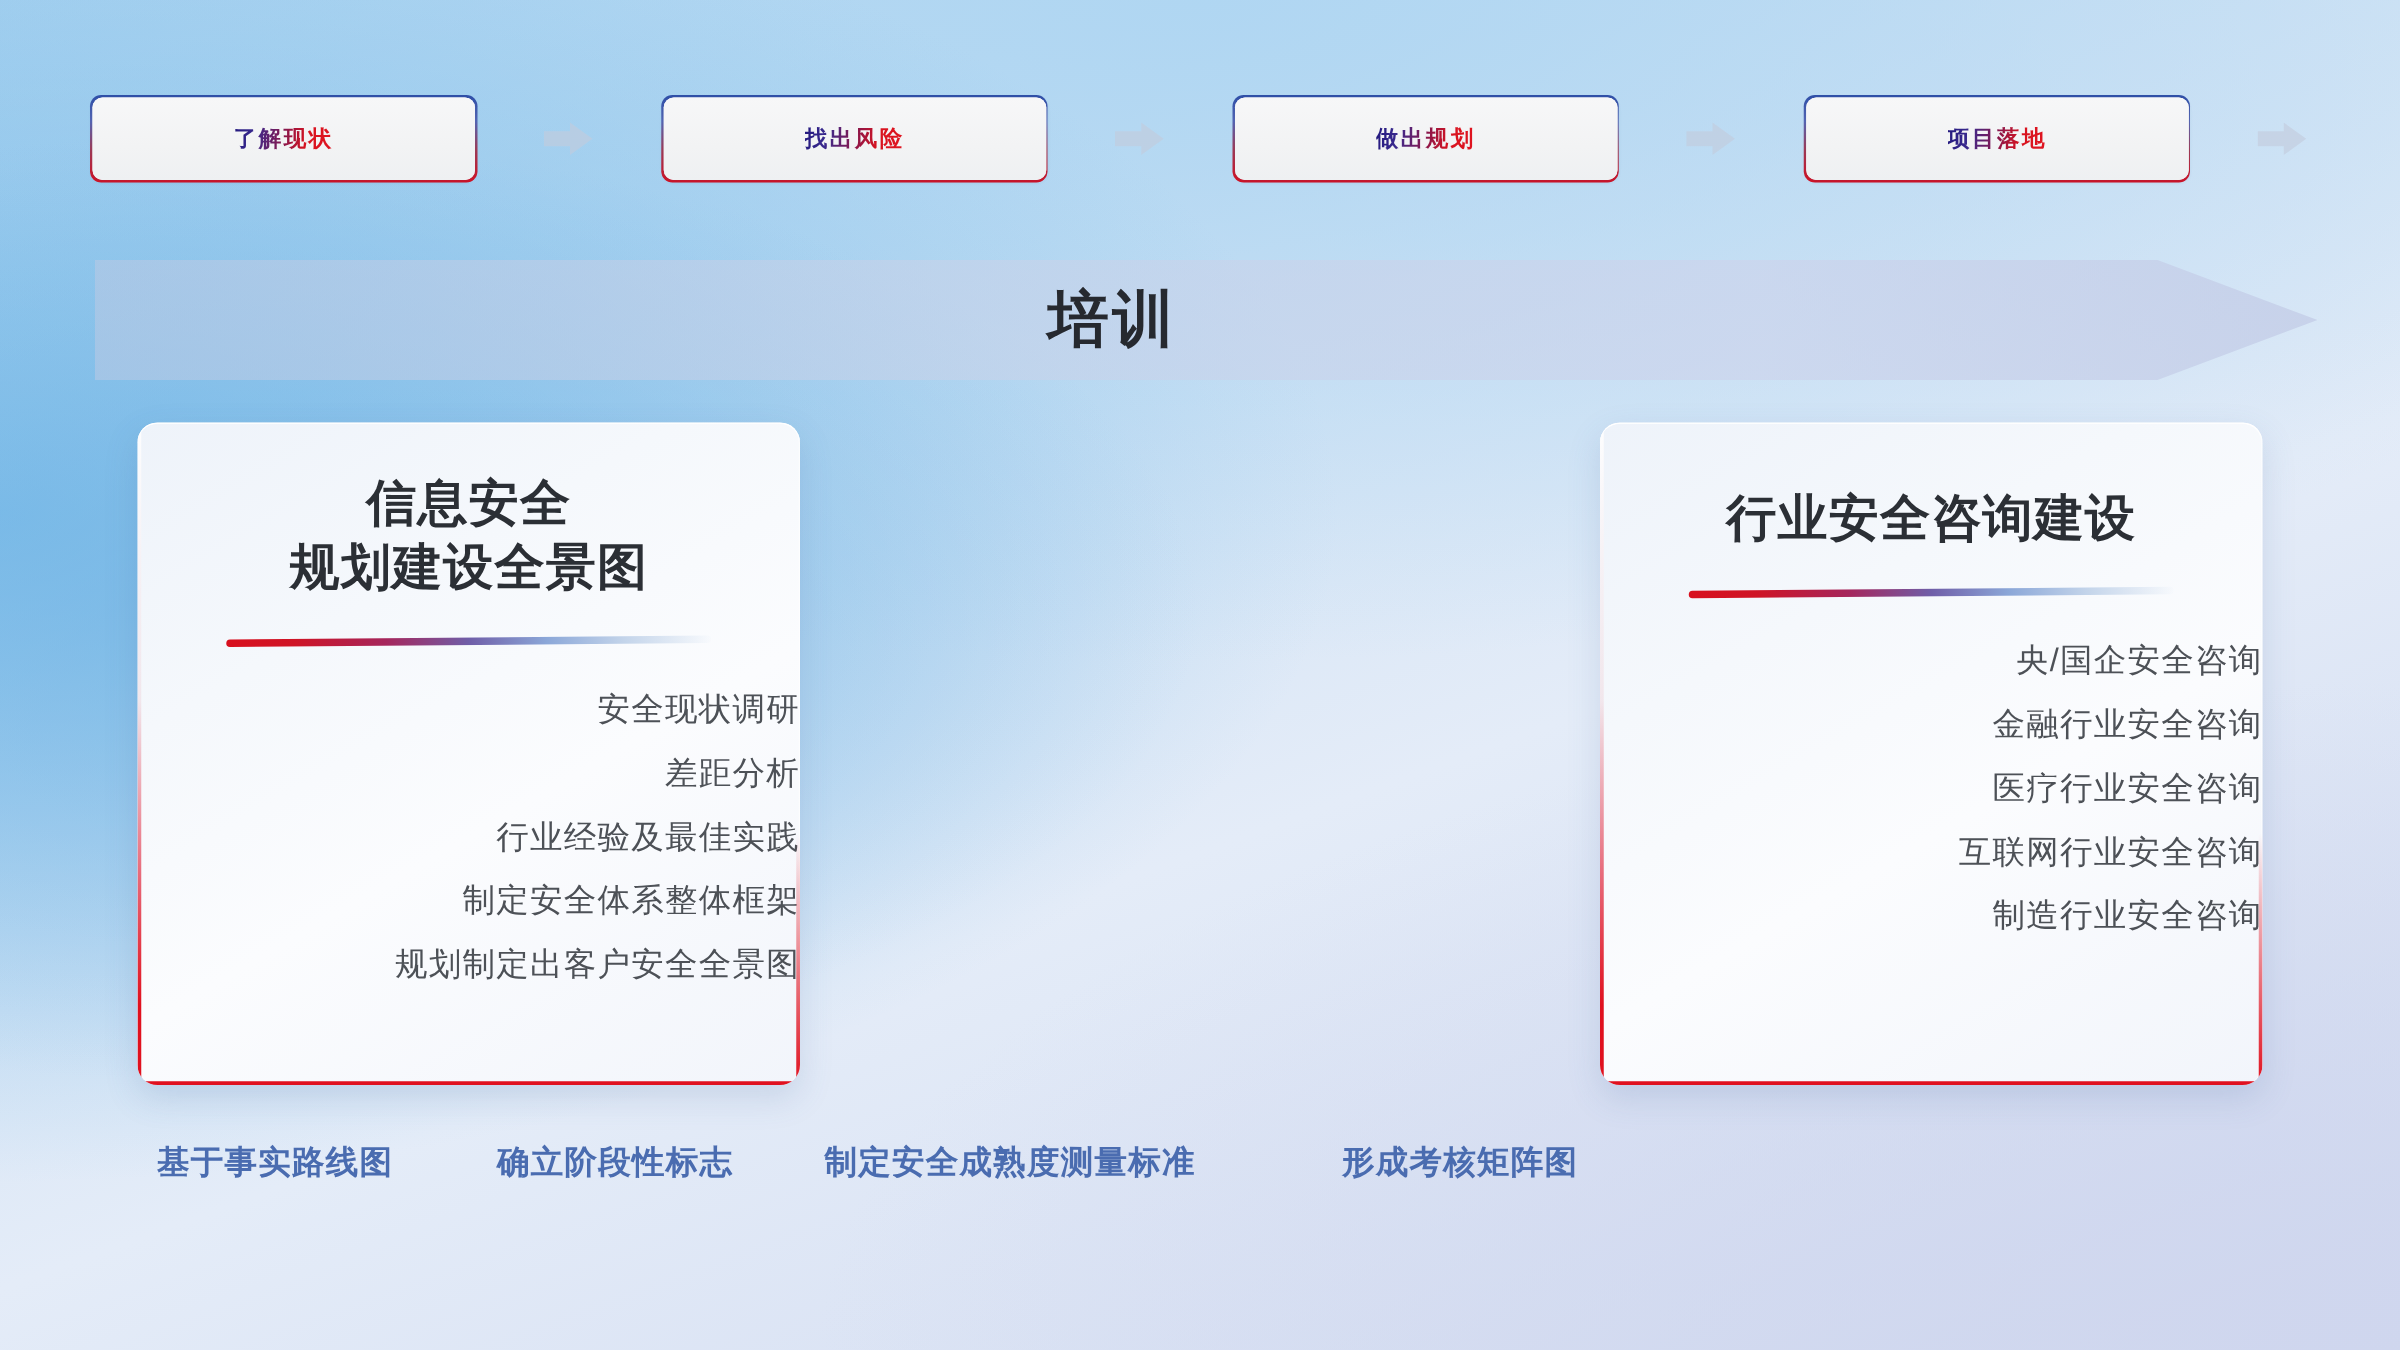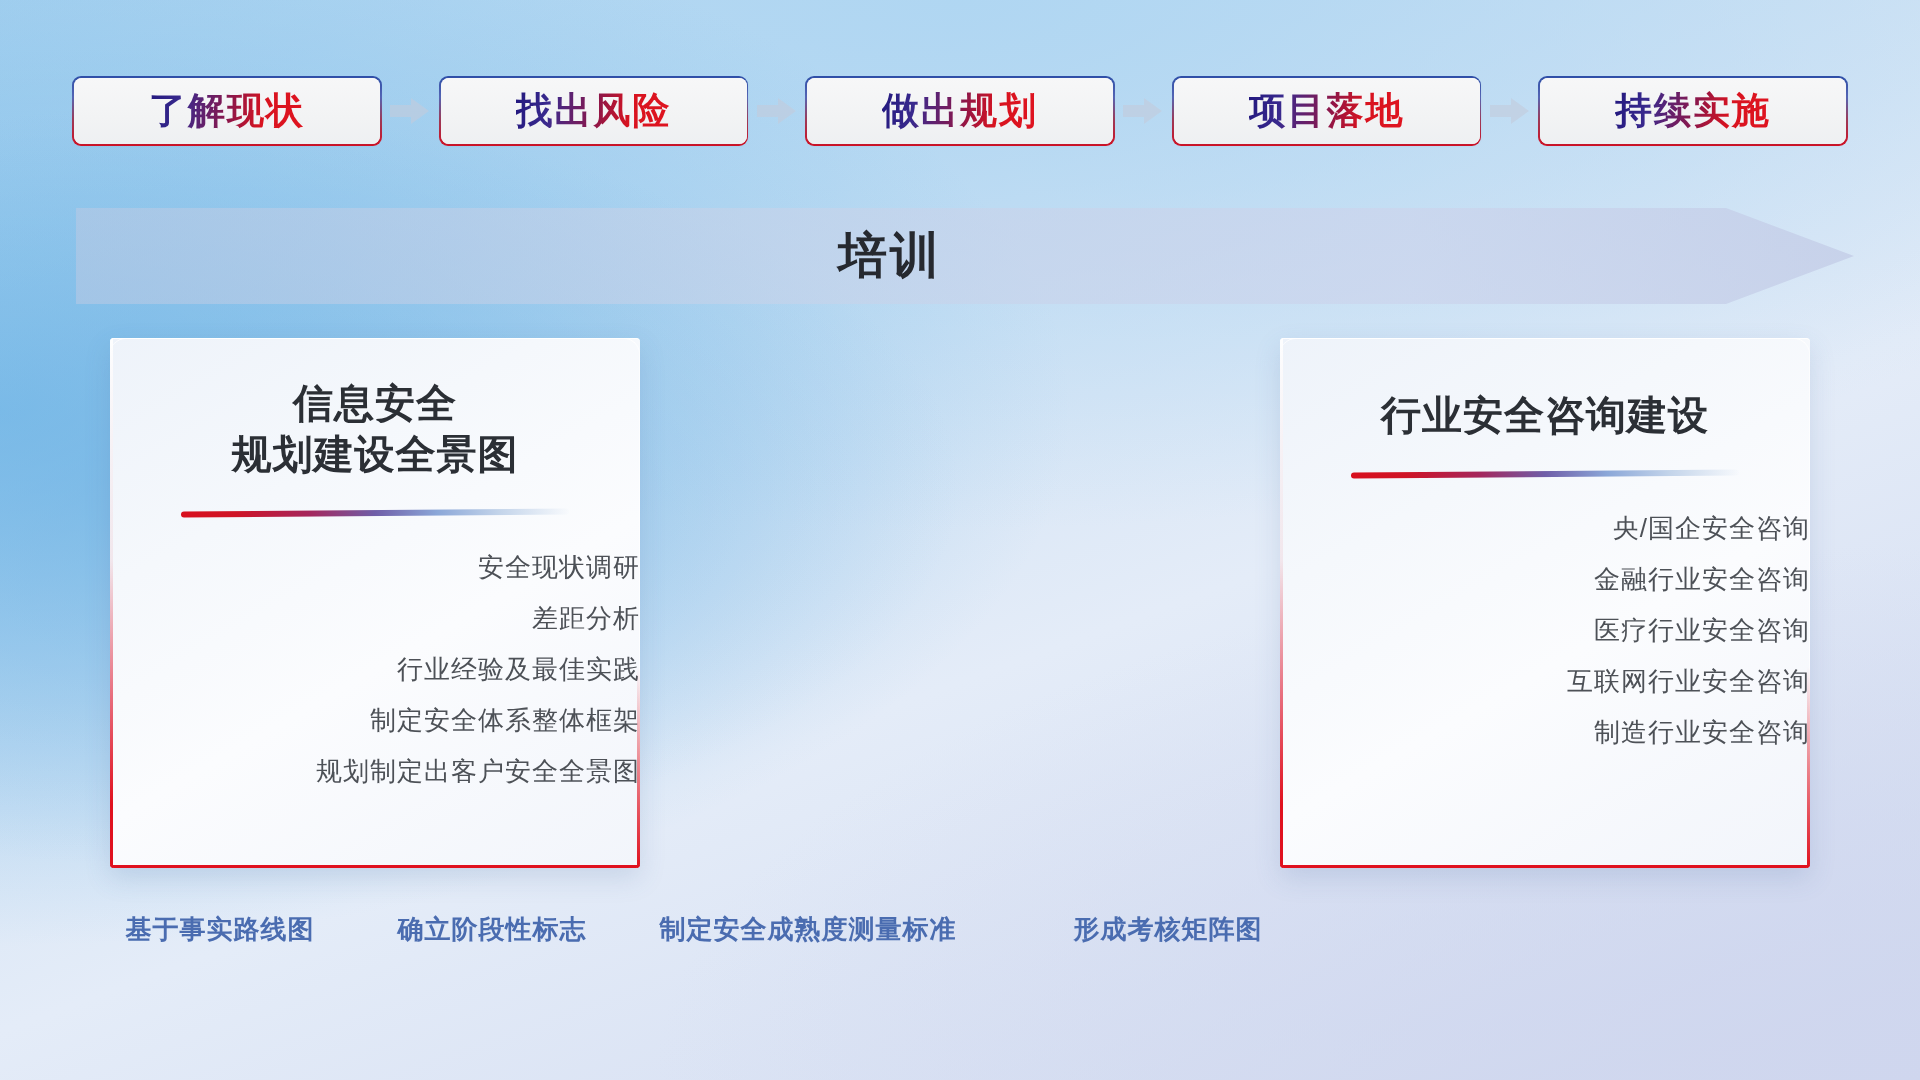--- a/index.html
+++ b/index.html
@@ -63,21 +63,21 @@
   .step-box-inner {
     position: absolute;
     inset: 0;
     border-radius: 8px;
     background: linear-gradient(180deg, #f7f7f8 0%, #f2f3f4 60%, #eef0f2 100%);
     display: flex;
     align-items: center;
     justify-content: center;
   }
   .step-label {
-    font-size: 37px;
+    font-size: 18px;
     font-weight: 700;
     letter-spacing: 2px;
     background: linear-gradient(100deg, #22187e 0%, #3a2a8e 22%, #8e1648 52%, #d8131f 72%, #e01420 100%);
     -webkit-background-clip: text;
     background-clip: text;
     color: transparent;
     -webkit-text-fill-color: transparent;
     white-space: nowrap;
   }
 
@@ -120,21 +120,21 @@
     width: 1700px;
     height: 530px;
     display: flex;
     justify-content: space-between;
     z-index: 3;
   }
   .card {
     position: relative;
     width: 530px;
     height: 530px;
-    border-radius: 4px;
+    border-radius: 16px;
     background:
       linear-gradient(150deg, #eef3fa 0%, #f5f8fc 30%, #fbfcfe 58%, #f2f5fb 100%);
     box-shadow: 0 10px 26px rgba(70,105,160,0.17), 0 1px 0 rgba(255,255,255,0.9) inset;
     overflow: hidden;
   }
   .card::before { 
     content: "";
     position: absolute; inset: 0;
     border-radius: 16px;
     border-top: 1.5px solid rgba(255,255,255,0.95);
@@ -262,25 +262,20 @@
     <div class="step-box">
       <div class="step-box-inner">
         <span class="step-label">项目落地</span>
       </div>
     </div>
 
     <svg class="step-arrow" viewBox="0 0 40 30">
       <path d="M0 9 L21 9 L21 2 L39 15 L21 28 L21 21 L0 21 Z" fill="#c3ccdd"></path>
     </svg>
 
-    <div class="step-box">
-      <div class="step-box-inner">
-        <span class="step-label">持续实施</span>
-      </div>
-    </div>
 
   </div>
 
   <div class="banner">
     <svg viewBox="0 0 1778 96" preserveAspectRatio="none">
       <defs>
         <linearGradient id="bannerGrad" x1="0" y1="0" x2="1" y2="0">
           <stop offset="0%" stop-color="#b8c9e4" stop-opacity="0.58"></stop>
           <stop offset="40%" stop-color="#c6d3ea" stop-opacity="0.66"></stop>
           <stop offset="75%" stop-color="#ccd4ec" stop-opacity="0.70"></stop>

